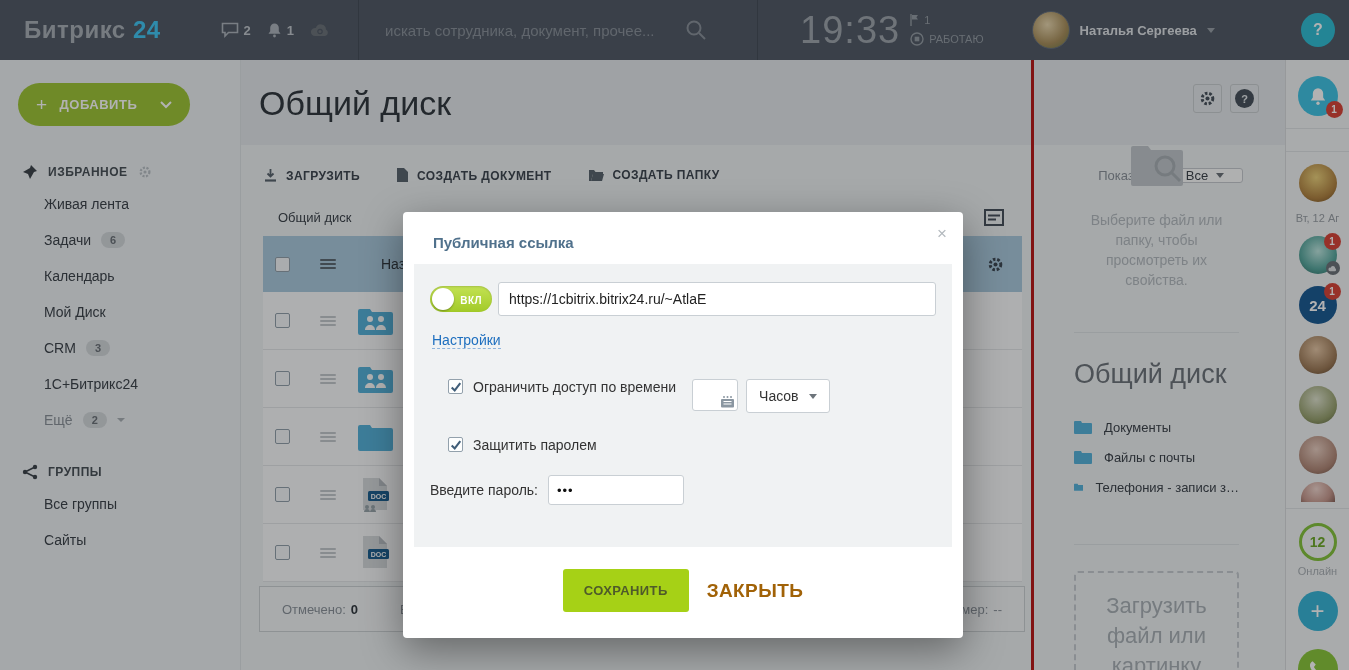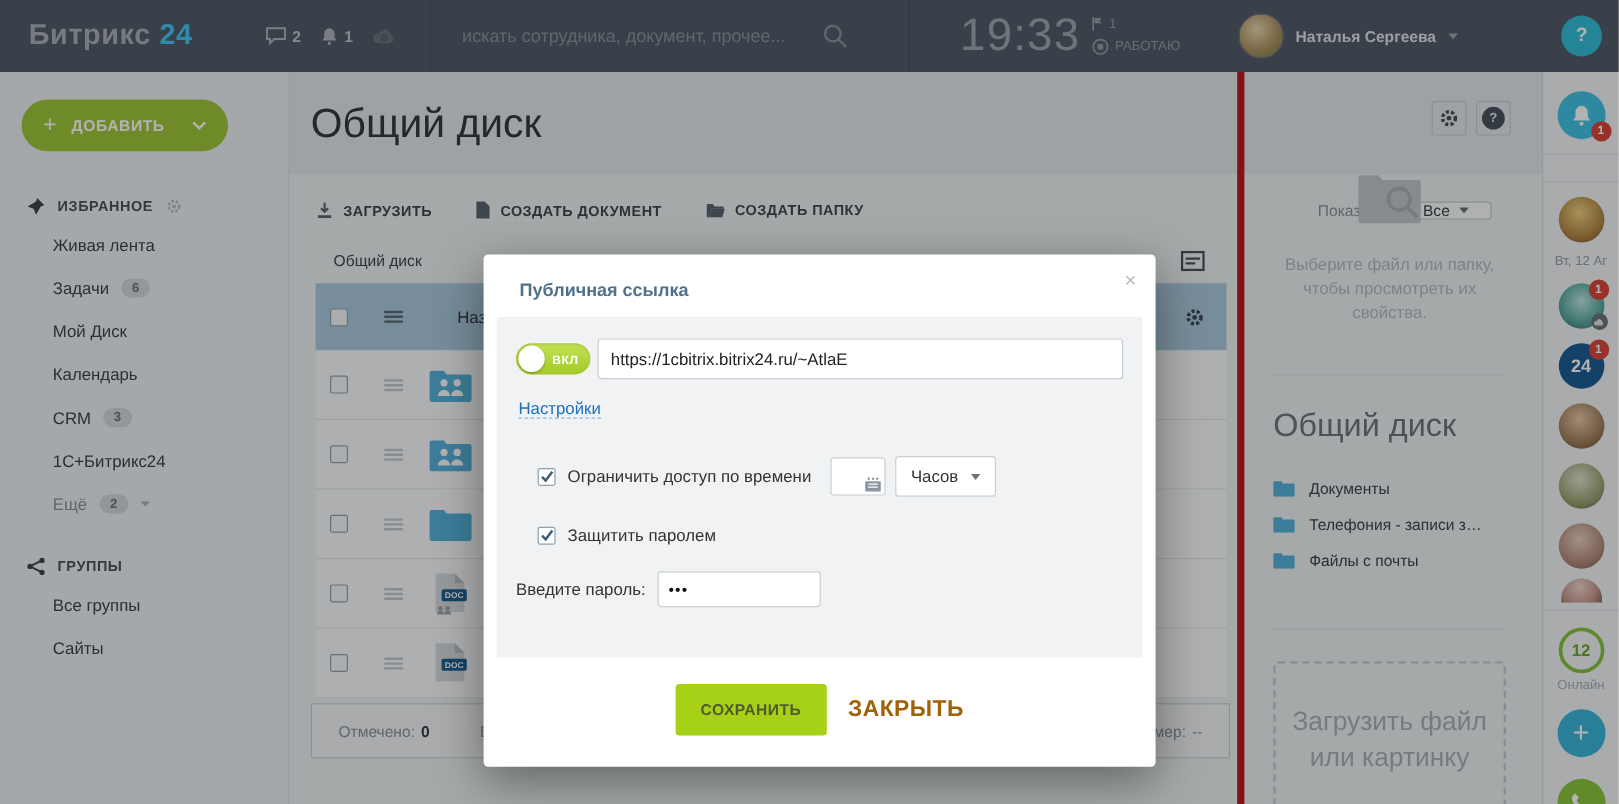--- a/index.html
+++ b/index.html
@@ -74,21 +74,21 @@
   .t-icon { width:38px; margin-left:20px; flex:none; display:flex; justify-content:center; }
   .t-gear { margin-left:auto; margin-right:18px; color:#404b56; }
 
   .t-footer { margin:4px 0 0 18px; width:766px; height:46px; border:1px solid #ccd1d5; background:#f2f5f7; display:flex; align-items:center; font-size:13px; color:#8b939b; padding:0 22px; }
   .t-footer b { color:#333a41; margin-left:5px; font-weight:bold; }
   .f-item { margin-right:42px; display:flex; }
   .f-right { margin-left:auto; display:flex; }
   .f-right .f-item { margin-right:0; margin-left:40px; }
 
   
-  .props { position:absolute; left:790px; top:0; bottom:0; width:248px; border-left:6px solid #b91c1c; padding:0 24px; }
+  .props { position:absolute; left:790px; top:0; bottom:0; width:248px; border-left:3px solid #b91c1c; padding:0 40px; }
   .prev-icon { margin:82px auto 0; width:56px; display:flex; justify-content:center; color:#c2c8cd; }
   .prev-hint { margin-top:22px; text-align:center; font-size:14px; color:#b4bbc0; line-height:20px; }
   .props hr { border:none; border-top:1px solid #dde2e5; margin-top:42px; }
   .props-title { margin-top:26px; font-size:27px; font-weight:300; color:#6f767d; }
   .props-folders { margin-top:22px; }
   .pf-item { display:flex; align-items:center; gap:12px; height:30px; font-size:13px; color:#3e454d; cursor:pointer; white-space:nowrap; }
   .upload-box { margin-top:26px; border:2px dashed #c6ccd1; border-radius:4px; height:130px; display:flex; align-items:center; justify-content:center; text-align:center; font-size:22px; font-weight:300; color:#a9b1b7; line-height:30px; padding:10px; }
 
   
   .rail { position:absolute; right:0; top:60px; bottom:0; width:64px; background:#f3f5f6; border-left:1px solid #d8dcdf; display:flex; flex-direction:column; align-items:center; }
@@ -118,21 +118,21 @@
   .m-head { padding:22px 30px 12px; position:relative; }
   .m-title { font-size:15px; font-weight:bold; color:#50718c; }
   .m-close { position:absolute; right:16px; top:12px; color:#b3b9be; font-size:17px; cursor:pointer; }
   .m-body { margin:0 11px; background:#f0f2f3; padding:18px 16px 42px; }
   .row1 { display:flex; align-items:center; gap:6px; }
   .toggle { width:62px; height:26px; border-radius:14px; background:linear-gradient(#c3e253,#a2ca28); position:relative; flex:none; box-shadow:inset 0 1px 2px rgba(0,0,0,.15); }
   .knob { position:absolute; left:2px; top:2px; width:22px; height:22px; border-radius:50%; background:#fff; box-shadow:0 1px 2px rgba(0,0,0,.3); }
   .tog-label { position:absolute; right:10px; top:9px; font-size:10px; font-weight:bold; color:#fff; letter-spacing:.5px; }
   .url-input { height:34px; flex:1; border:1px solid #c9cfd4; border-radius:3px; padding:0 10px; font-size:14px; color:#222; background:#fff; font-family:inherit; outline:none; }
   .settings-link { display:inline-block; margin:16px 0 0 2px; font-size:14px; color:#1e6fbf; text-decoration:none; border-bottom:1px dashed #8fb4dd; cursor:pointer; }
-  .opt-row { margin-top:30px; margin-left:18px; display:flex; align-items:center; }
+  .opt-row { margin-top:30px; margin-left:18px; display:flex; }
   .mcb { width:15px; height:15px; border:1px solid #93a1ac; background:#fdfefe; border-radius:2px; margin-right:10px; display:flex; align-items:center; justify-content:center; flex:none; }
   .opt-label { font-size:14px; color:#333; }
   .date-input { width:46px; height:32px; border:1px solid #c9cfd4; border-radius:3px; background:#fff; margin-left:16px; position:relative; flex:none; }
   .date-input svg { position:absolute; right:2px; bottom:2px; color:#8a96a1; }
   .unit-select { height:34px; border:1px solid #c9cfd4; border-radius:3px; background:#fff; margin-left:8px; padding:0 12px; display:flex; align-items:center; gap:10px; font-size:14px; color:#333; }
   .chev-dn { width:0; height:0; border-left:4px solid transparent; border-right:4px solid transparent; border-top:5px solid #6d747b; }
   .pw-row { margin-top:22px; display:flex; align-items:center; }
   .pw-label { font-size:14px; color:#333; margin-right:10px; }
   .pw-input { width:136px; height:30px; border:1px solid #c9cfd4; border-radius:3px; padding:0 8px; font-size:13px; letter-spacing:1px; color:#111; outline:none; font-family:inherit; }
   .m-foot { padding:22px 0 26px; display:flex; align-items:center; justify-content:center; gap:18px; }
@@ -228,24 +228,24 @@
     </div>
     <div class="side-items">
       <div class="side-item">
           <span>Живая лента</span>
         </div>
       <div class="side-item">
           <span>Задачи</span>
           <span class="badge">6</span>
         </div>
       <div class="side-item">
+          <span>Календарь</span>
+        </div>
+      <div class="side-item">
           <span>Мой Диск</span>
-        </div>
-      <div class="side-item">
-          <span>Календарь</span>
         </div>
       <div class="side-item">
           <span>CRM</span>
           <span class="badge">3</span>
         </div>
       <div class="side-item">
           <span>1С+Битрикс24</span>
         </div>
       <div class="side-item muted">
           <span>Ещё</span>
@@ -472,27 +472,27 @@
       <div class="pf-item">
         <svg width="18" height="14" viewBox="0 0 18 14">
             <path d="M0 2a1 1 0 0 1 1-1h6l1 2h9a1 1 0 0 1 1 1v9a1 1 0 0 1-1 1H1a1 1 0 0 1-1-1z" fill="#58b4dc"></path>
           </svg>
         <span>Документы</span>
       </div>
       <div class="pf-item">
         <svg width="18" height="14" viewBox="0 0 18 14">
             <path d="M0 2a1 1 0 0 1 1-1h6l1 2h9a1 1 0 0 1 1 1v9a1 1 0 0 1-1 1H1a1 1 0 0 1-1-1z" fill="#58b4dc"></path>
           </svg>
-        <span>Телефония - записи з…</span>
+        <span>Файлы с почты</span>
       </div>
       <div class="pf-item">
         <svg width="18" height="14" viewBox="0 0 18 14">
             <path d="M0 2a1 1 0 0 1 1-1h6l1 2h9a1 1 0 0 1 1 1v9a1 1 0 0 1-1 1H1a1 1 0 0 1-1-1z" fill="#58b4dc"></path>
           </svg>
-        <span>Файлы с почты</span>
+        <span>Телефония - записи з…</span>
       </div>
     </div>
     <hr>
     <div class="upload-box">
       <span>Загрузить файл или картинку</span>
     </div>
   </div>
 </div>
 
 <div class="rail">

